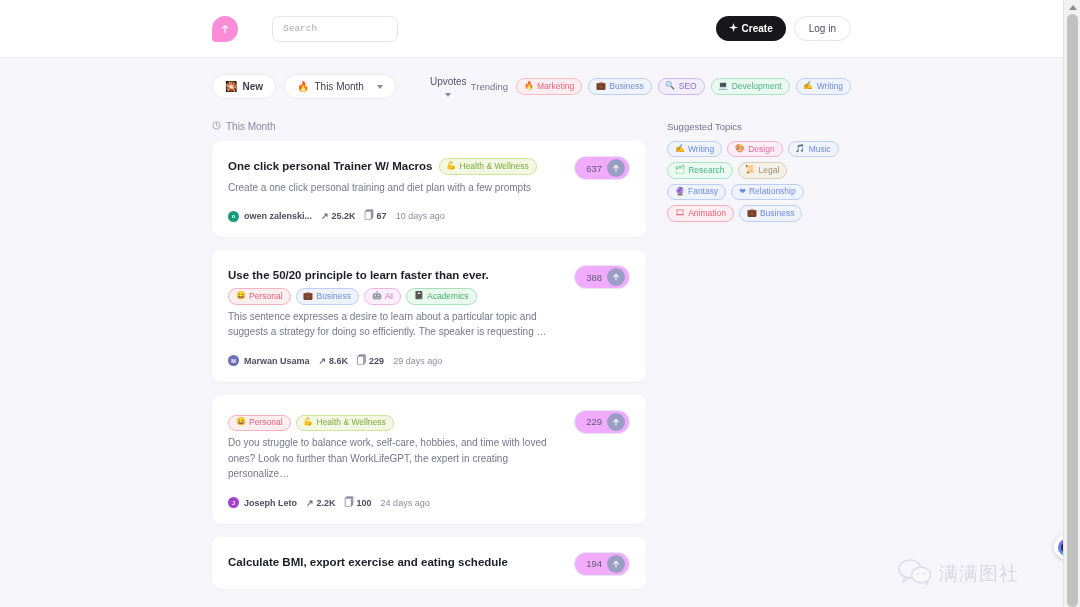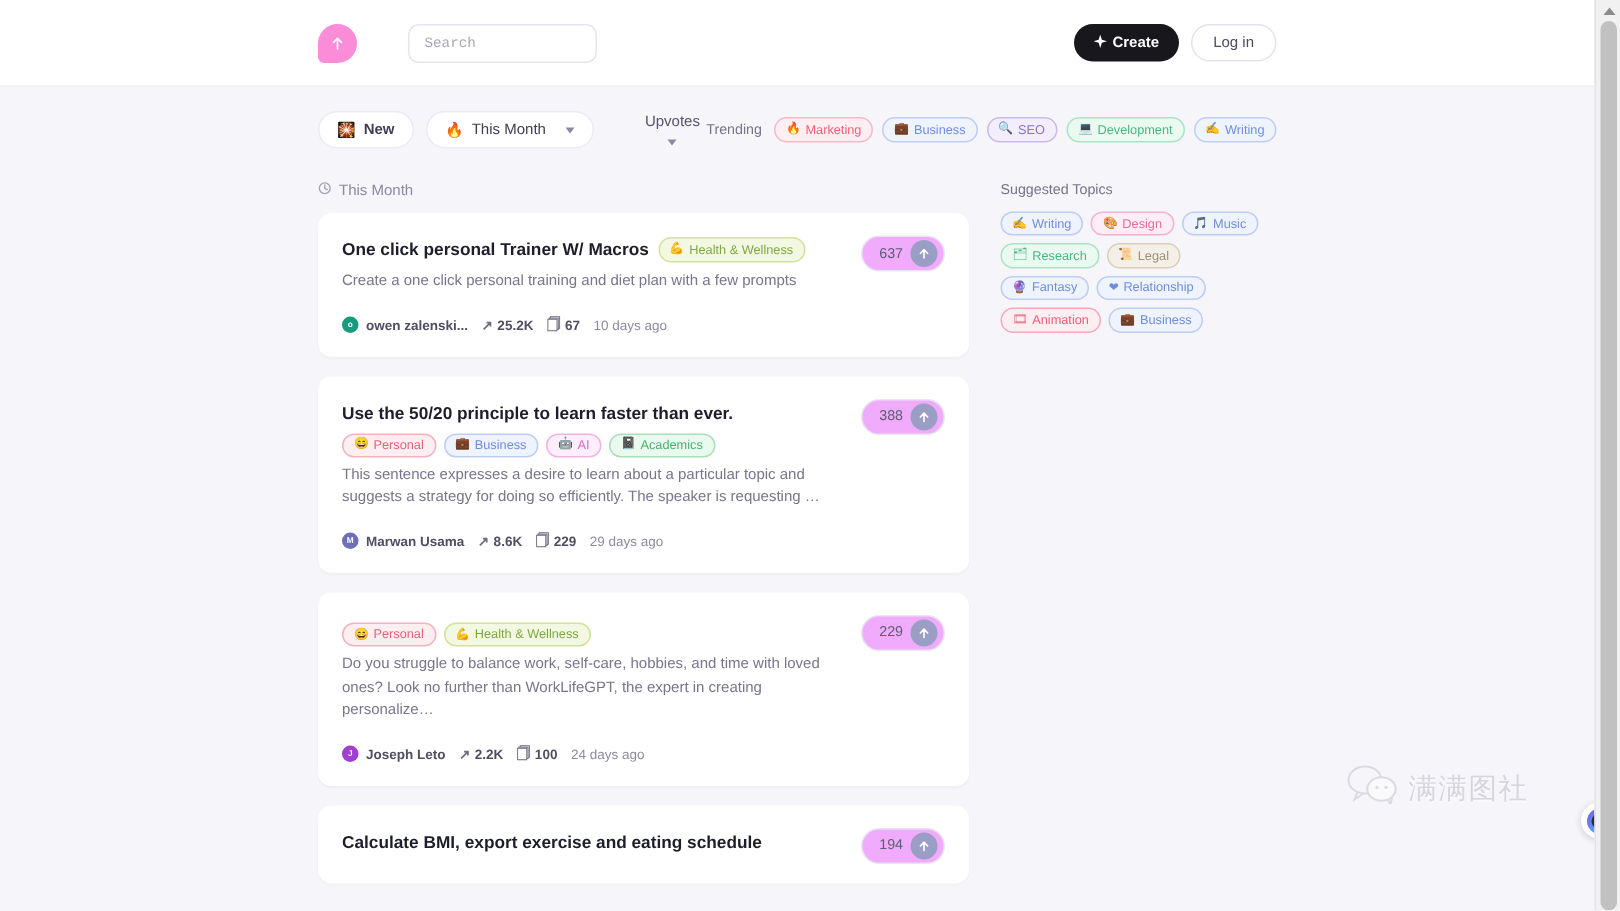--- a/index.html
+++ b/index.html
@@ -143,21 +143,21 @@
   #chat-widget .ring {
     width: 17px; height: 17px; border-radius: 50%;
     background: linear-gradient(135deg,#7b5cf0,#3ec6f0);
     display: flex; align-items: center; justify-content: center;
   }
   #chat-widget .face { width: 11px; height: 11px; border-radius: 50%; background: #2b2b3a; display:flex; align-items:center; justify-content:center; gap:1.5px; }
   #chat-widget .eye { width: 2.5px; height: 2.5px; border-radius: 50%; background: #fff; }
 
   
   #watermark {
-    position: absolute; left: 898px; top: 510px; display: flex; align-items: center; gap: 7px;
+    position: absolute; left: 898px; top: 559px; display: flex; align-items: center; gap: 7px;
     opacity: .55; pointer-events: none;
   }
   #watermark .wm-text {
     font-family: "DejaVu Sans", sans-serif; font-size: 19px; color: #bdbdc6;
     letter-spacing: 1px; text-shadow: 0 1px 0 #fff;
   }
 </style>
 </head>
 <body>
 

